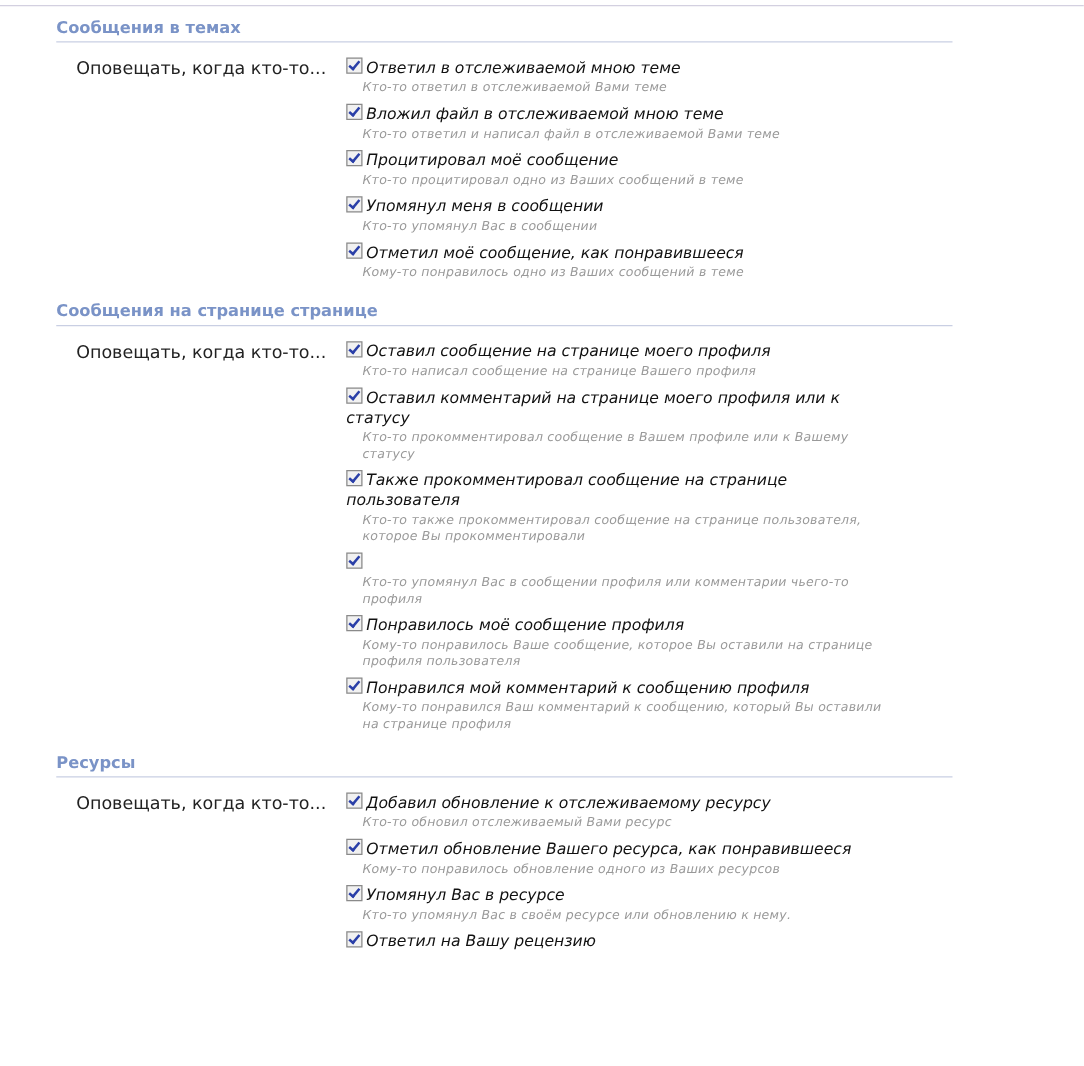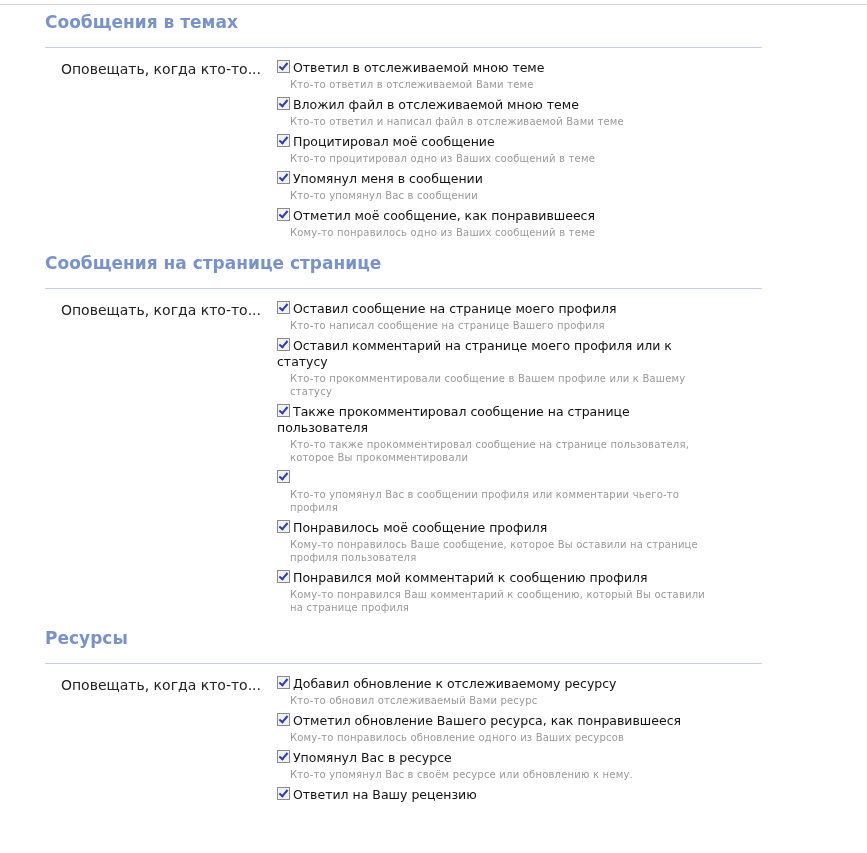--- a/index.html
+++ b/index.html
@@ -1,28 +1,28 @@
 <!DOCTYPE html>
 <html><head>
 <meta charset="utf-8">
 <style>
   html, body { margin: 0; padding: 0; background: #ffffff; }
   body { width: 867px; height: 853px; overflow: hidden; position: relative;
          font-family: "DejaVu Sans", sans-serif; }
   .top-rule { position: absolute; left: 0; top: 4px; width: 867px; height: 1px; background: #d3d0e0; }
   .content { position: absolute; left: 0; top: 14px; width: 867px; }
   .section { margin-left: 45px; width: 717px; }
-  .section-header { font-family: "DejaVu Sans", sans-serif; font-weight: bold; font-size: 17px;
-                    color: #7a93c7; padding-bottom: 16px; border-bottom: 1px solid #c9cfe3;
+  .section-header { font-family: "DejaVu Sans", sans-serif; font-weight: bold; font-size: 13px;
+                    color: #7a93c7; padding-bottom: 2px; border-bottom: 1px solid #c9cfe3;
                     line-height: 17px; }
   .section-body { position: relative; padding-top: 12px; padding-bottom: 10px; }
   .row-label { position: absolute; left: 0; width: 216px; text-align: right; top: 13px;
                font-size: 14px; color: #222; line-height: 16px; }
   .items { margin-left: 232px; width: 444px; }
-  .item { margin-bottom: 6px; }
+  .item { margin-bottom: 6px; font-style: italic; }
   .item-line { font-size: 12.5px; color: #111; line-height: 16px; position: relative; }
   .cb { display: inline-block; width: 11px; height: 11px; border: 1px solid #8a8a8a;
         background: #f1f1f1; vertical-align: -1px; margin-right: 3px; position: relative;
         box-sizing: content-box; cursor: pointer; }
   .cb::after { content: ""; position: absolute; left: 3px; top: 0px; width: 3px; height: 7px;
                border-right: 2px solid #2a3fa8; border-bottom: 2px solid #2a3fa8;
                transform: rotate(40deg); }
   .desc { margin-left: 13px; font-size: 10px; color: #999; line-height: 13px; margin-top: 2px;
           letter-spacing: 0.2px; }
 </style>
@@ -66,21 +66,21 @@
     <div class="section-header">Сообщения на странице странице</div>
     <div class="section-body">
       <div class="row-label">Оповещать, когда кто-то...</div>
       <div class="items">
         <div class="item">
           <div class="item-line"><span class="cb"></span><span>Оставил сообщение на странице моего профиля</span></div>
           <div class="desc">Кто-то написал сообщение на странице Вашего профиля</div>
         </div>
         <div class="item">
           <div class="item-line"><span class="cb"></span><span>Оставил комментарий на странице моего профиля или к статусу</span></div>
-          <div class="desc">Кто-то прокомментировали сообщение в Вашем профиле или к Вашему статусу</div>
+          <div class="desc">Кто-то прокомментировал сообщение в Вашем профиле или к Вашему статусу</div>
         </div>
         <div class="item">
           <div class="item-line"><span class="cb"></span><span>Также прокомментировал сообщение на странице пользователя</span></div>
           <div class="desc">Кто-то также прокомментировал сообщение на странице пользователя, которое Вы прокомментировали</div>
         </div>
         <div class="item">
           <div class="item-line"><span class="cb"></span></div>
           <div class="desc">Кто-то упомянул Вас в сообщении профиля или комментарии чьего-то профиля</div>
         </div>
         <div class="item">

